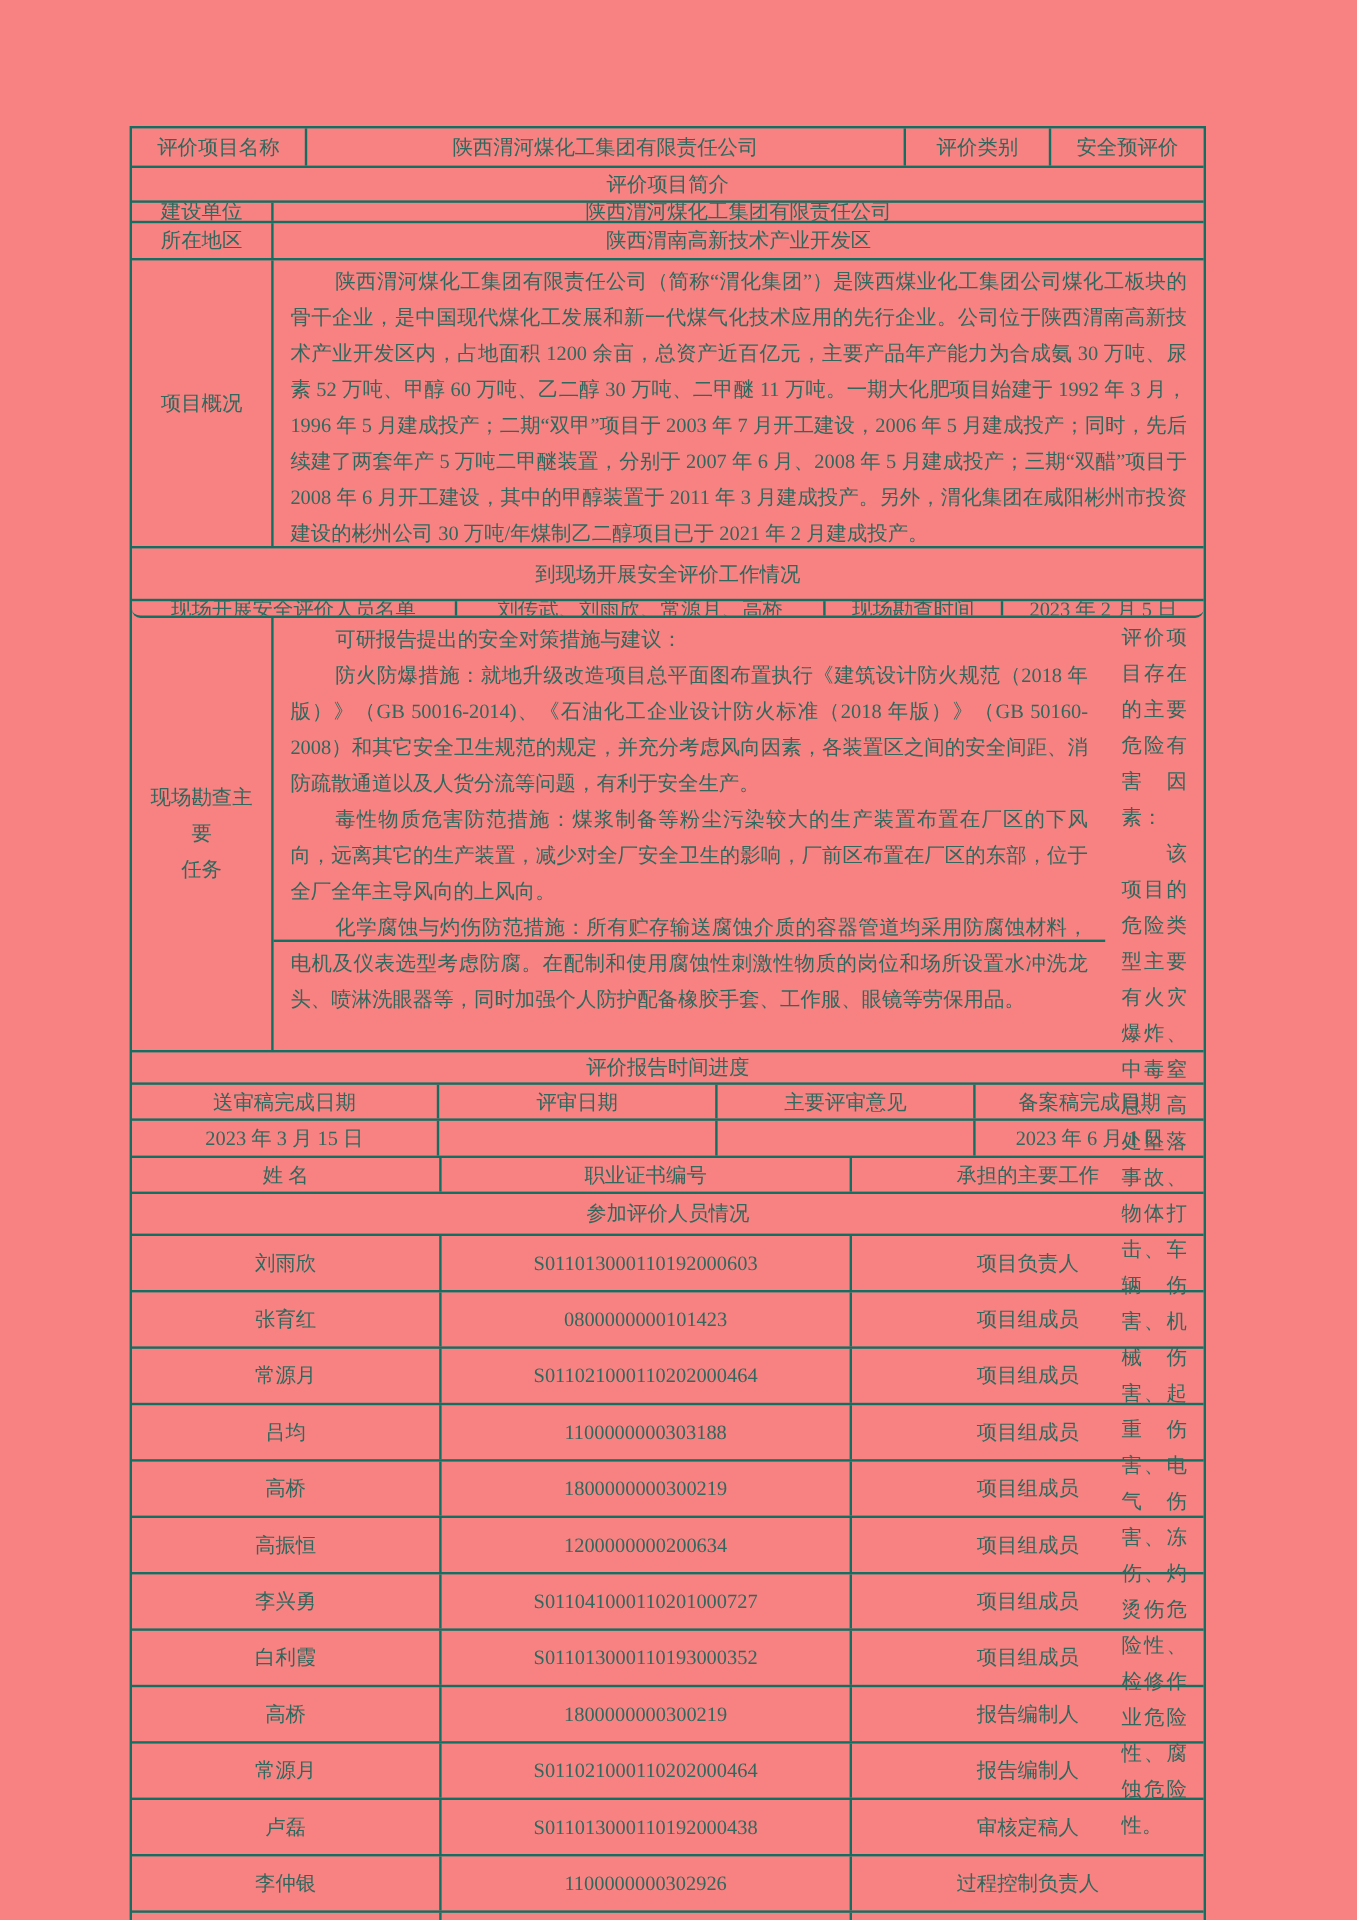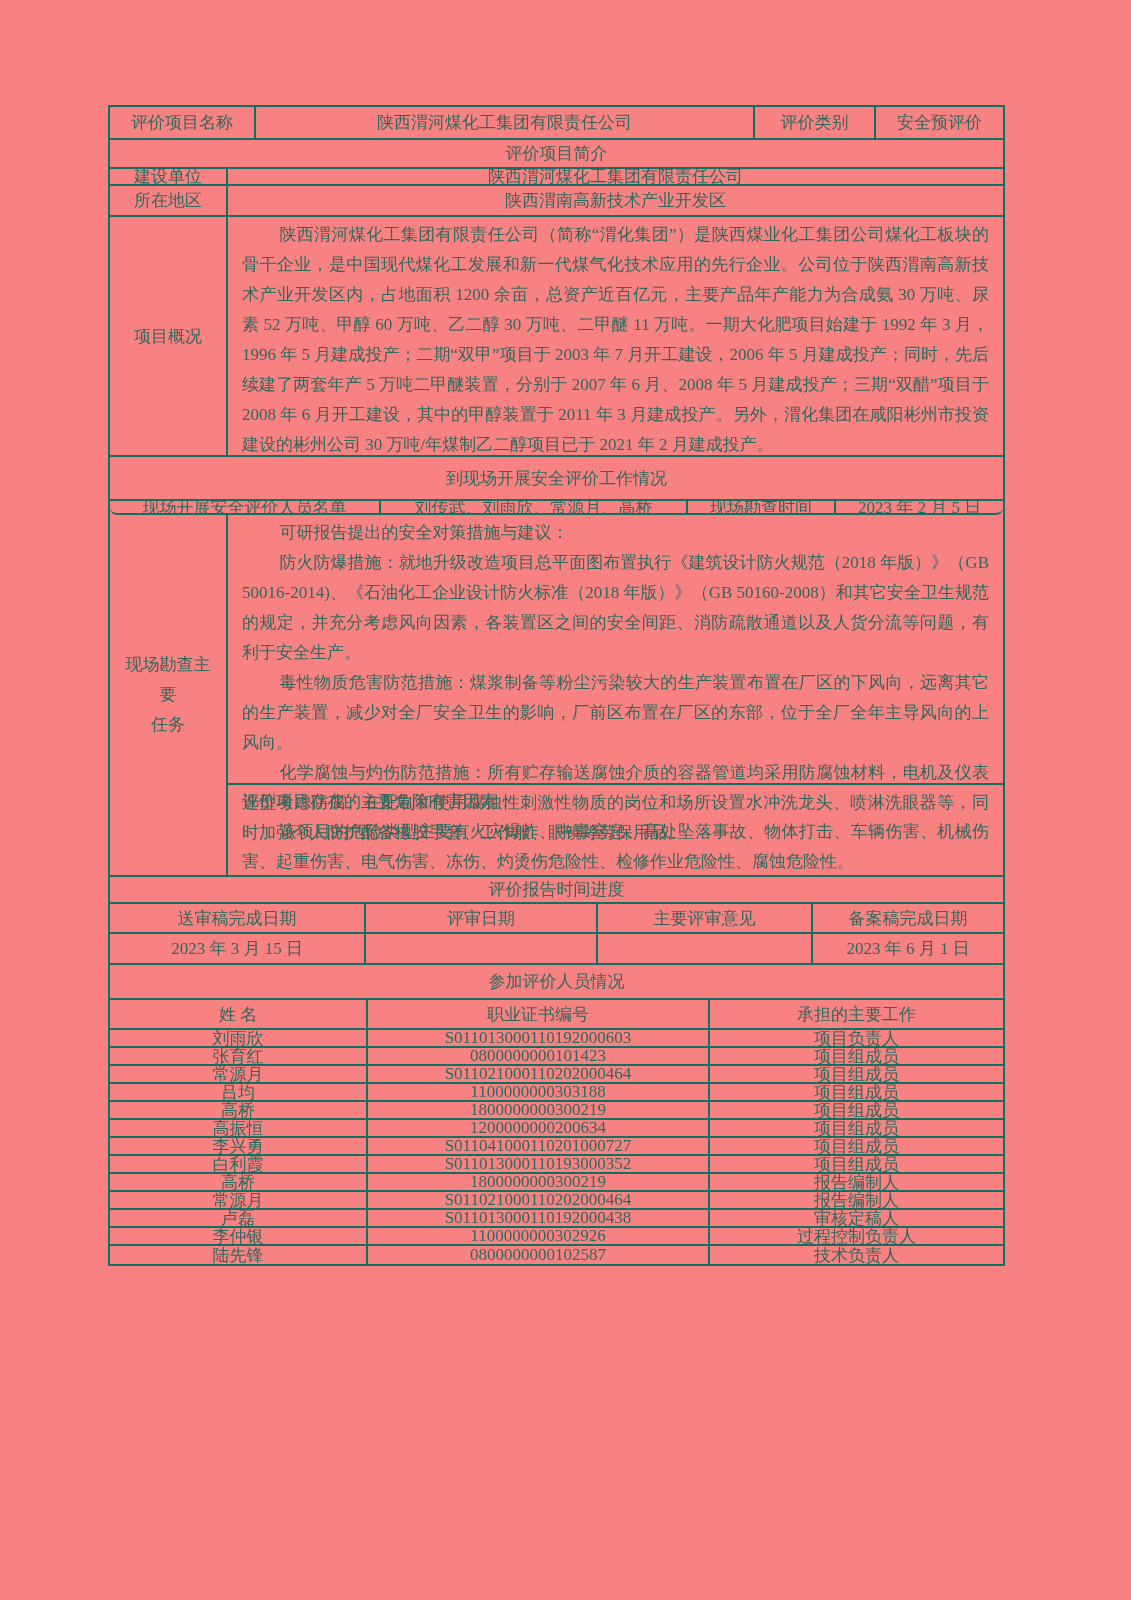--- a/index.html
+++ b/index.html
@@ -39,29 +39,29 @@
   .h-r4{height:31px;}
   .h-r5{height:240px;}
   .h-r6{height:44px;}
   .h-r7{height:14px;border-radius:15px;}
   .h-r8{height:362px;}
   .h-r9{height:27px;}
   .h-r10{height:30px;}
   .h-r11{height:31px;}
   .h-r12{height:35px;}
   .h-r13{height:30px;}
-  .h-person{height:18px;}
+  .h-person{height:47px;}
   
   .w-a1{width:146px;} .w-a2{width:499px;} .w-a3{width:121px;}
   .w-lbl{width:118px;}
   .w-b1{width:271px;} .w-b2{width:307px;} .w-b3{width:148px;}
   .w-c1{width:256px;} .w-c2{width:232px;} .w-c3{width:215px;}
   .w-p1{width:258px;} .w-p2{width:342px;}
   
-  .tasks-right{flex:1;display:flex;flex-direction:column;}
+  .tasks-right{flex:1;display:flex;flex-direction:row;}
   .subcell{box-sizing:border-box;display:block;}
   .subcell.top{height:270px;border-bottom:2px solid #146F63;padding-top:3px;}
   .subcell.bottom{flex:1;padding-top:2px;}
   .vlabel{line-height:30px;padding:0 8px;}
 </style>
 </head>
 <body>
 
 <div class="doc-table">
 
@@ -136,30 +136,30 @@
     <div class="cell last">备案稿完成日期</div>
   </div>
 
   <div class="row h-r11">
     <div class="cell w-c1">2023 年 3 月 15 日</div>
     <div class="cell w-c2"></div>
     <div class="cell w-c3"></div>
     <div class="cell last">2023 年 6 月 1 日</div>
   </div>
 
-  <div class="row h-r12">
-    <div class="cell last sect">参加评价人员情况</div>
-  </div>
-
   <div class="row h-r13">
     <div class="cell w-p1">姓  名</div>
     <div class="cell w-p2">职业证书编号</div>
     <div class="cell last">承担的主要工作</div>
   </div>
 
+  <div class="row h-r12">
+    <div class="cell last sect">参加评价人员情况</div>
+  </div>
+
   <div class="row h-person">
     <div class="cell w-p1">刘雨欣</div>
     <div class="cell w-p2">S011013000110192000603</div>
     <div class="cell last">项目负责人</div>
   </div>
   <div class="row h-person">
     <div class="cell w-p1">张育红</div>
     <div class="cell w-p2">0800000000101423</div>
     <div class="cell last">项目组成员</div>
   </div>

